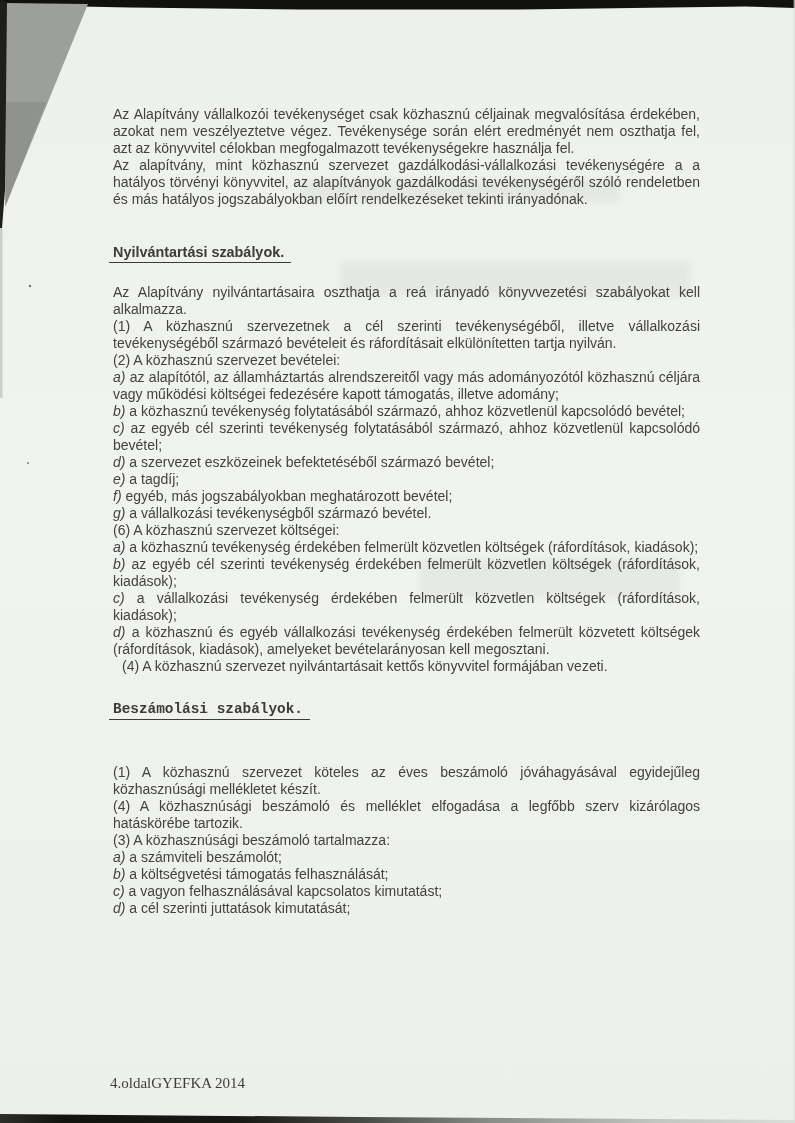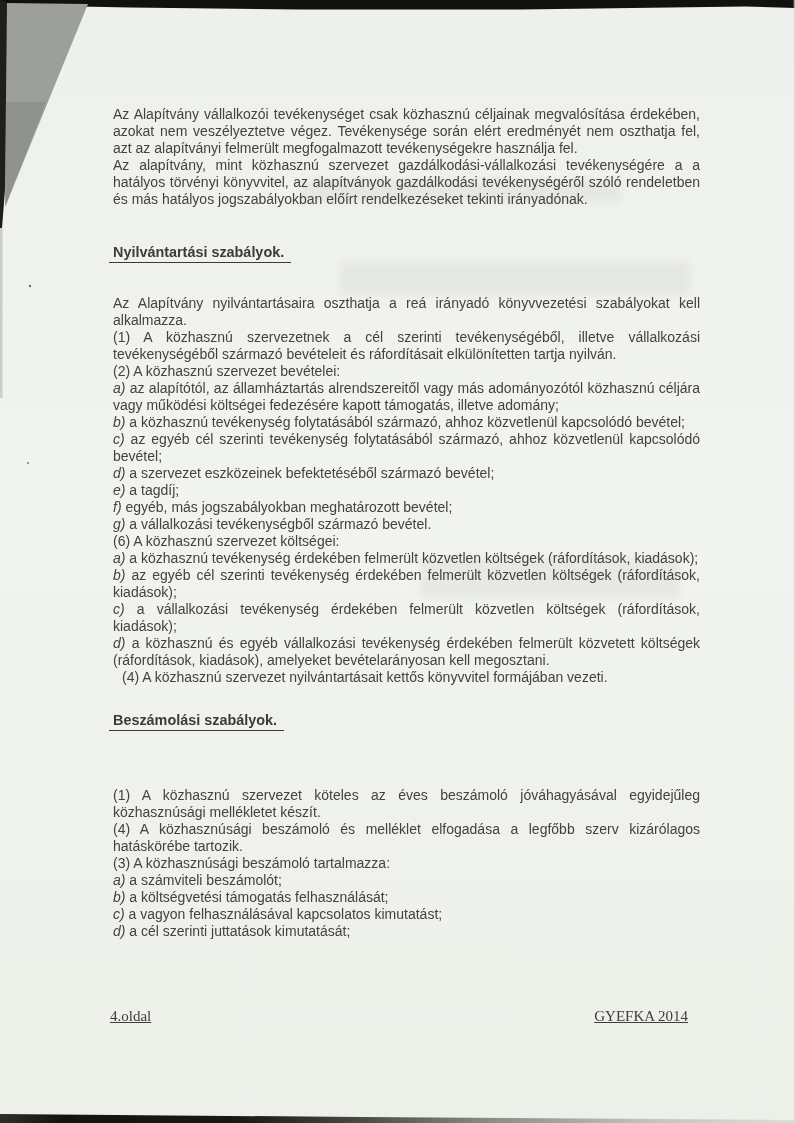--- a/index.html
+++ b/index.html
@@ -37,47 +37,46 @@
     line-height: 17px;
     text-align: justify;
     color: #424240;
   }
 
   .block { text-align: justify; }
   .block.heading { text-align: left; }
 
   .sp-t-lg { margin-top: 36px; }
   .sp-t-md { margin-top: 26px; }
-  .sp-b-md { margin-bottom: 32px; }
-  .sp-b-xl { margin-bottom: 56px; }
+  .sp-b-md { margin-bottom: 21px; }
+  .sp-b-xl { margin-bottom: 44px; font-family: Liberation Mono, monospace; }
   .indent  { padding-left: 3px; margin-left: 6px; }
 
   .heading-text {
     display: inline-block;
     font-weight: bold;
     font-size: 14.4px;
     color: #3b3b39;
     border-bottom: 1.6px solid #3b3b39;
     padding: 0 7px 1px 4px;
     margin-left: -4px;
   }
 
   .marker { font-style: italic; }
 
   .footer {
     position: absolute;
     left: 110px;
     right: 107px;
-    top: 1008px;
+    top: 1075px;
     display: flex;
-    justify-content: space-between;
+    justify-content: flex-start;
     font-family: "Liberation Serif", serif;
     font-size: 15px;
     color: #3d3d3b;
-    text-decoration: underline;
   }
 </style>
 </head>
 <body>
 
 <div class="page">
 
   <svg class="artifacts" width="795" height="1123" viewBox="0 0 795 1123" xmlns="http://www.w3.org/2000/svg">
     <defs>
       <linearGradient id="bottomBand" x1="0" y1="0" x2="1" y2="0">
@@ -105,21 +104,21 @@
     <circle cx="28" cy="463" r="1" fill="#7a7d77"></circle>
 
     <rect x="793.6" y="0" width="1.4" height="1123" fill="#d9dbd6" opacity="0.7"></rect>
   </svg>
 
   <div class="smudge" style="left:340px; top:262px; width:350px; height:34px;"></div>
   <div class="smudge" style="left:420px; top:558px; width:260px; height:40px;"></div>
   <div class="smudge" style="left:300px; top:180px; width:320px; height:22px;"></div>
 
   <div class="content">
-      <div class="block para">Az Alapítvány vállalkozói tevékenységet csak közhasznú céljainak megvalósítása érdekében, azokat nem veszélyeztetve végez. Tevékenysége során elért eredményét nem oszthatja fel, azt az alapítványi felmerült megfogalmazott tevékenységekre használja fel.</div>
+      <div class="block para">Az Alapítvány vállalkozói tevékenységet csak közhasznú céljainak megvalósítása érdekében, azokat nem veszélyeztetve végez. Tevékenysége során elért eredményét nem oszthatja fel, azt az könyvvitel célokban megfogalmazott tevékenységekre használja fel.</div>
       <div class="block para">Az alapítvány, mint közhasznú szervezet gazdálkodási-vállalkozási tevékenységére a a hatályos törvényi könyvvitel, az alapítványok gazdálkodási tevékenységéről szóló rendeletben és más hatályos jogszabályokban előírt rendelkezéseket tekinti irányadónak.</div>
       <div class="block heading sp-t-lg sp-b-md"><span class="heading-text">Nyilvántartási szabályok.</span></div>
       <div class="block para">Az Alapítvány nyilvántartásaira oszthatja a reá irányadó könyvvezetési szabályokat kell alkalmazza.</div>
       <div class="block para">(1) A közhasznú szervezetnek a cél szerinti tevékenységéből, illetve vállalkozási tevékenységéből származó bevételeit és ráfordításait elkülönítetten tartja nyilván.</div>
       <div class="block para">(2) A közhasznú szervezet bevételei:</div>
       <div class="block item"><i class="marker">a) </i>az alapítótól, az államháztartás alrendszereitől vagy más adományozótól közhasznú céljára vagy működési költségei fedezésére kapott támogatás, illetve adomány;</div>
       <div class="block item"><i class="marker">b) </i>a közhasznú tevékenység folytatásából származó, ahhoz közvetlenül kapcsolódó bevétel;</div>
       <div class="block item"><i class="marker">c) </i>az egyéb cél szerinti tevékenység folytatásából származó, ahhoz közvetlenül kapcsolódó bevétel;</div>
       <div class="block item"><i class="marker">d) </i>a szervezet eszközeinek befektetéséből származó bevétel;</div>
       <div class="block item"><i class="marker">e) </i>a tagdíj;</div>

